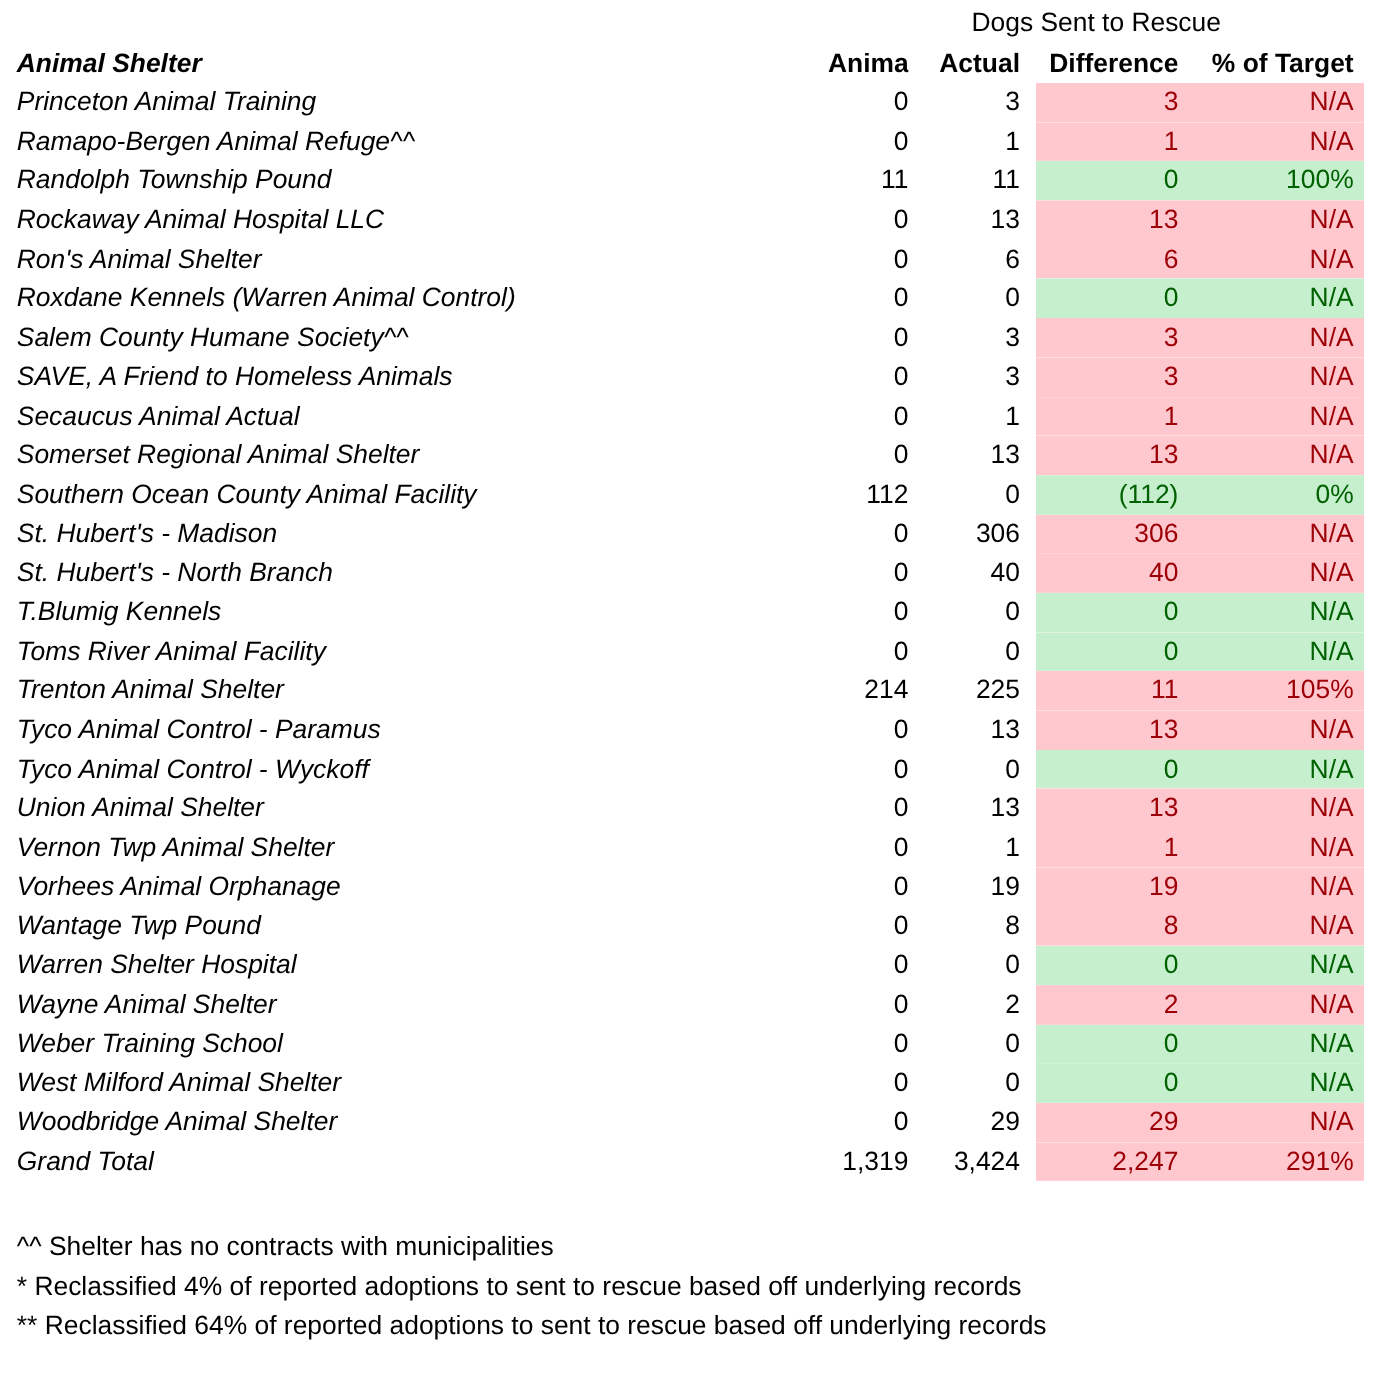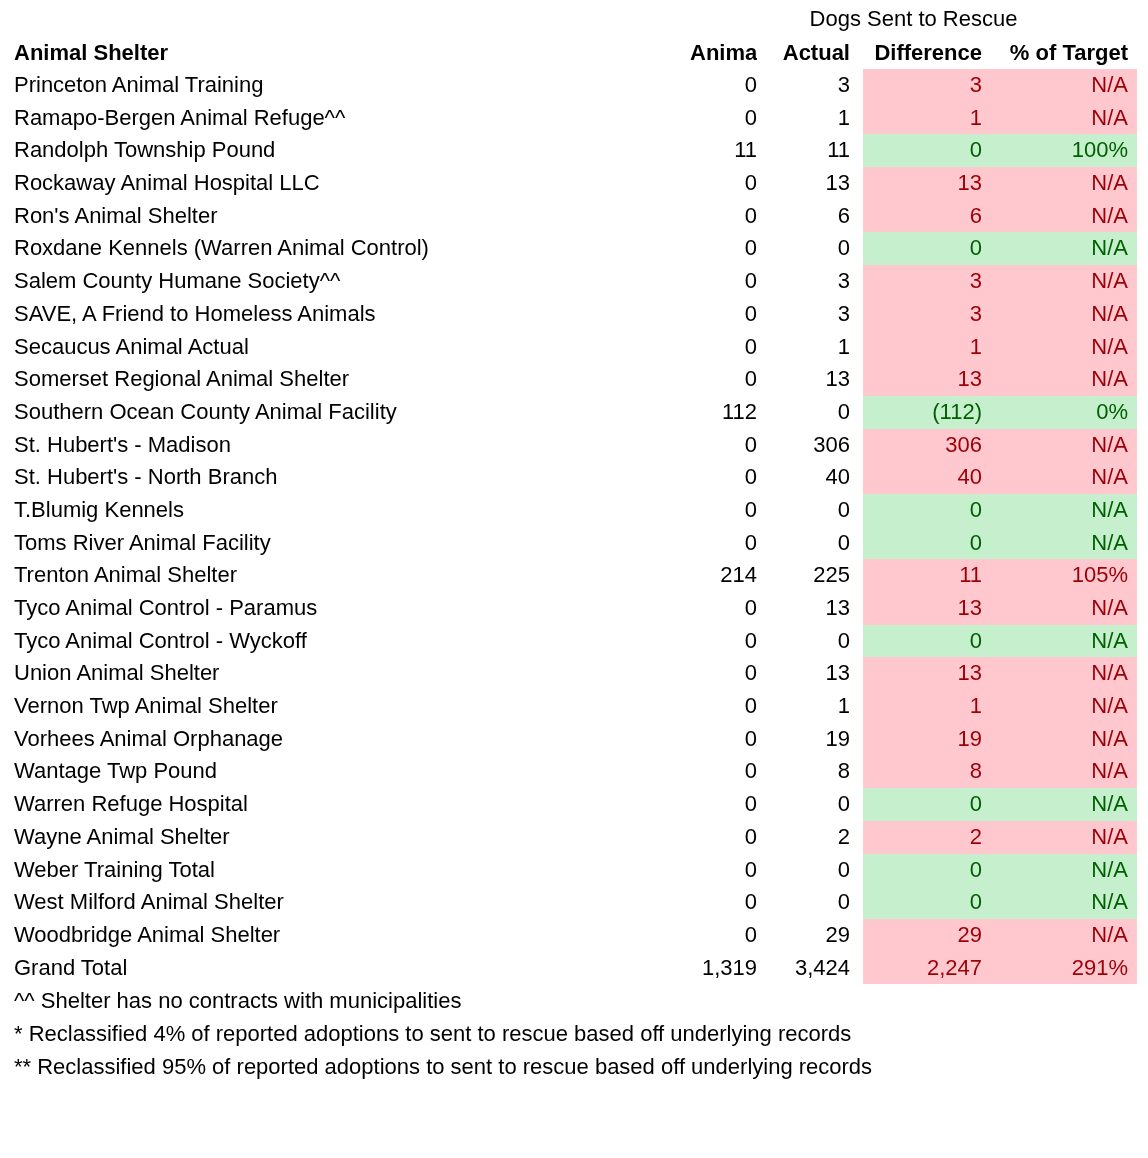--- a/index.html
+++ b/index.html
@@ -9,27 +9,27 @@
     overflow:hidden;
   }
   table{border-collapse:collapse;table-layout:fixed;width:1148px;}
   td{
     padding:0;margin:0;font-size:22px;height:32.69px;line-height:32.69px;
     white-space:nowrap;overflow:hidden;vertical-align:middle;
   }
   tr.title-row td{height:37px;line-height:37px;font-weight:normal;}
   tr.header-row td{height:32px;line-height:32px;font-weight:bold;}
   .title-cell{text-align:center;}
-  .c-name{padding-left:14px;text-align:left;}
+  .c-name{padding-left:14px;text-align:left;font-style:italic;}
   .c-num{text-align:right;}
   .c-diff{text-align:right;padding-right:8px;}
   .c-pct{text-align:right;padding-right:9px;}
   .bad{background:var(--bad-fill);color:var(--bad-text);}
   .good{background:var(--good-fill);color:var(--good-text);}
-  .footnotes{padding-left:14px;font-size:22px;line-height:33px;}
+  .footnotes{margin-top:38px;padding-left:14px;font-size:22px;line-height:33px;}
 </style>
 </head>
 <body>
 
 <table>
   <colgroup>
     <col style="width:690px">
     <col style="width:67px">
     <col style="width:93px">
     <col style="width:13px">
@@ -246,39 +246,39 @@
       <tr>
         <td class="c-name">Wantage Twp Pound</td>
         <td class="c-num">0</td>
         <td class="c-num">8</td>
         <td></td>
         <td class="c-diff bad">8</td>
         <td class="c-pct bad">N/A</td>
         <td></td>
       </tr>
       <tr>
-        <td class="c-name">Warren Refuge Hospital</td>
+        <td class="c-name">Warren Shelter Hospital</td>
         <td class="c-num">0</td>
         <td class="c-num">0</td>
         <td></td>
         <td class="c-diff good">0</td>
         <td class="c-pct good">N/A</td>
         <td></td>
       </tr>
       <tr>
         <td class="c-name">Wayne Animal Shelter</td>
         <td class="c-num">0</td>
         <td class="c-num">2</td>
         <td></td>
         <td class="c-diff bad">2</td>
         <td class="c-pct bad">N/A</td>
         <td></td>
       </tr>
       <tr>
-        <td class="c-name">Weber Training Total</td>
+        <td class="c-name">Weber Training School</td>
         <td class="c-num">0</td>
         <td class="c-num">0</td>
         <td></td>
         <td class="c-diff good">0</td>
         <td class="c-pct good">N/A</td>
         <td></td>
       </tr>
       <tr>
         <td class="c-name">West Milford Animal Shelter</td>
         <td class="c-num">0</td>
@@ -305,14 +305,14 @@
         <td class="c-diff bad">2,247</td>
         <td class="c-pct bad">291%</td>
         <td></td>
       </tr>
     </tbody>
 </table>
 
 <div class="footnotes">
   <div>^^ Shelter has no contracts with municipalities</div>
   <div>* Reclassified 4% of reported adoptions to sent to rescue based off underlying records</div>
-  <div>** Reclassified 95% of reported adoptions to sent to rescue based off underlying records</div>
+  <div>** Reclassified 64% of reported adoptions to sent to rescue based off underlying records</div>
 </div>
 
 </body></html>

